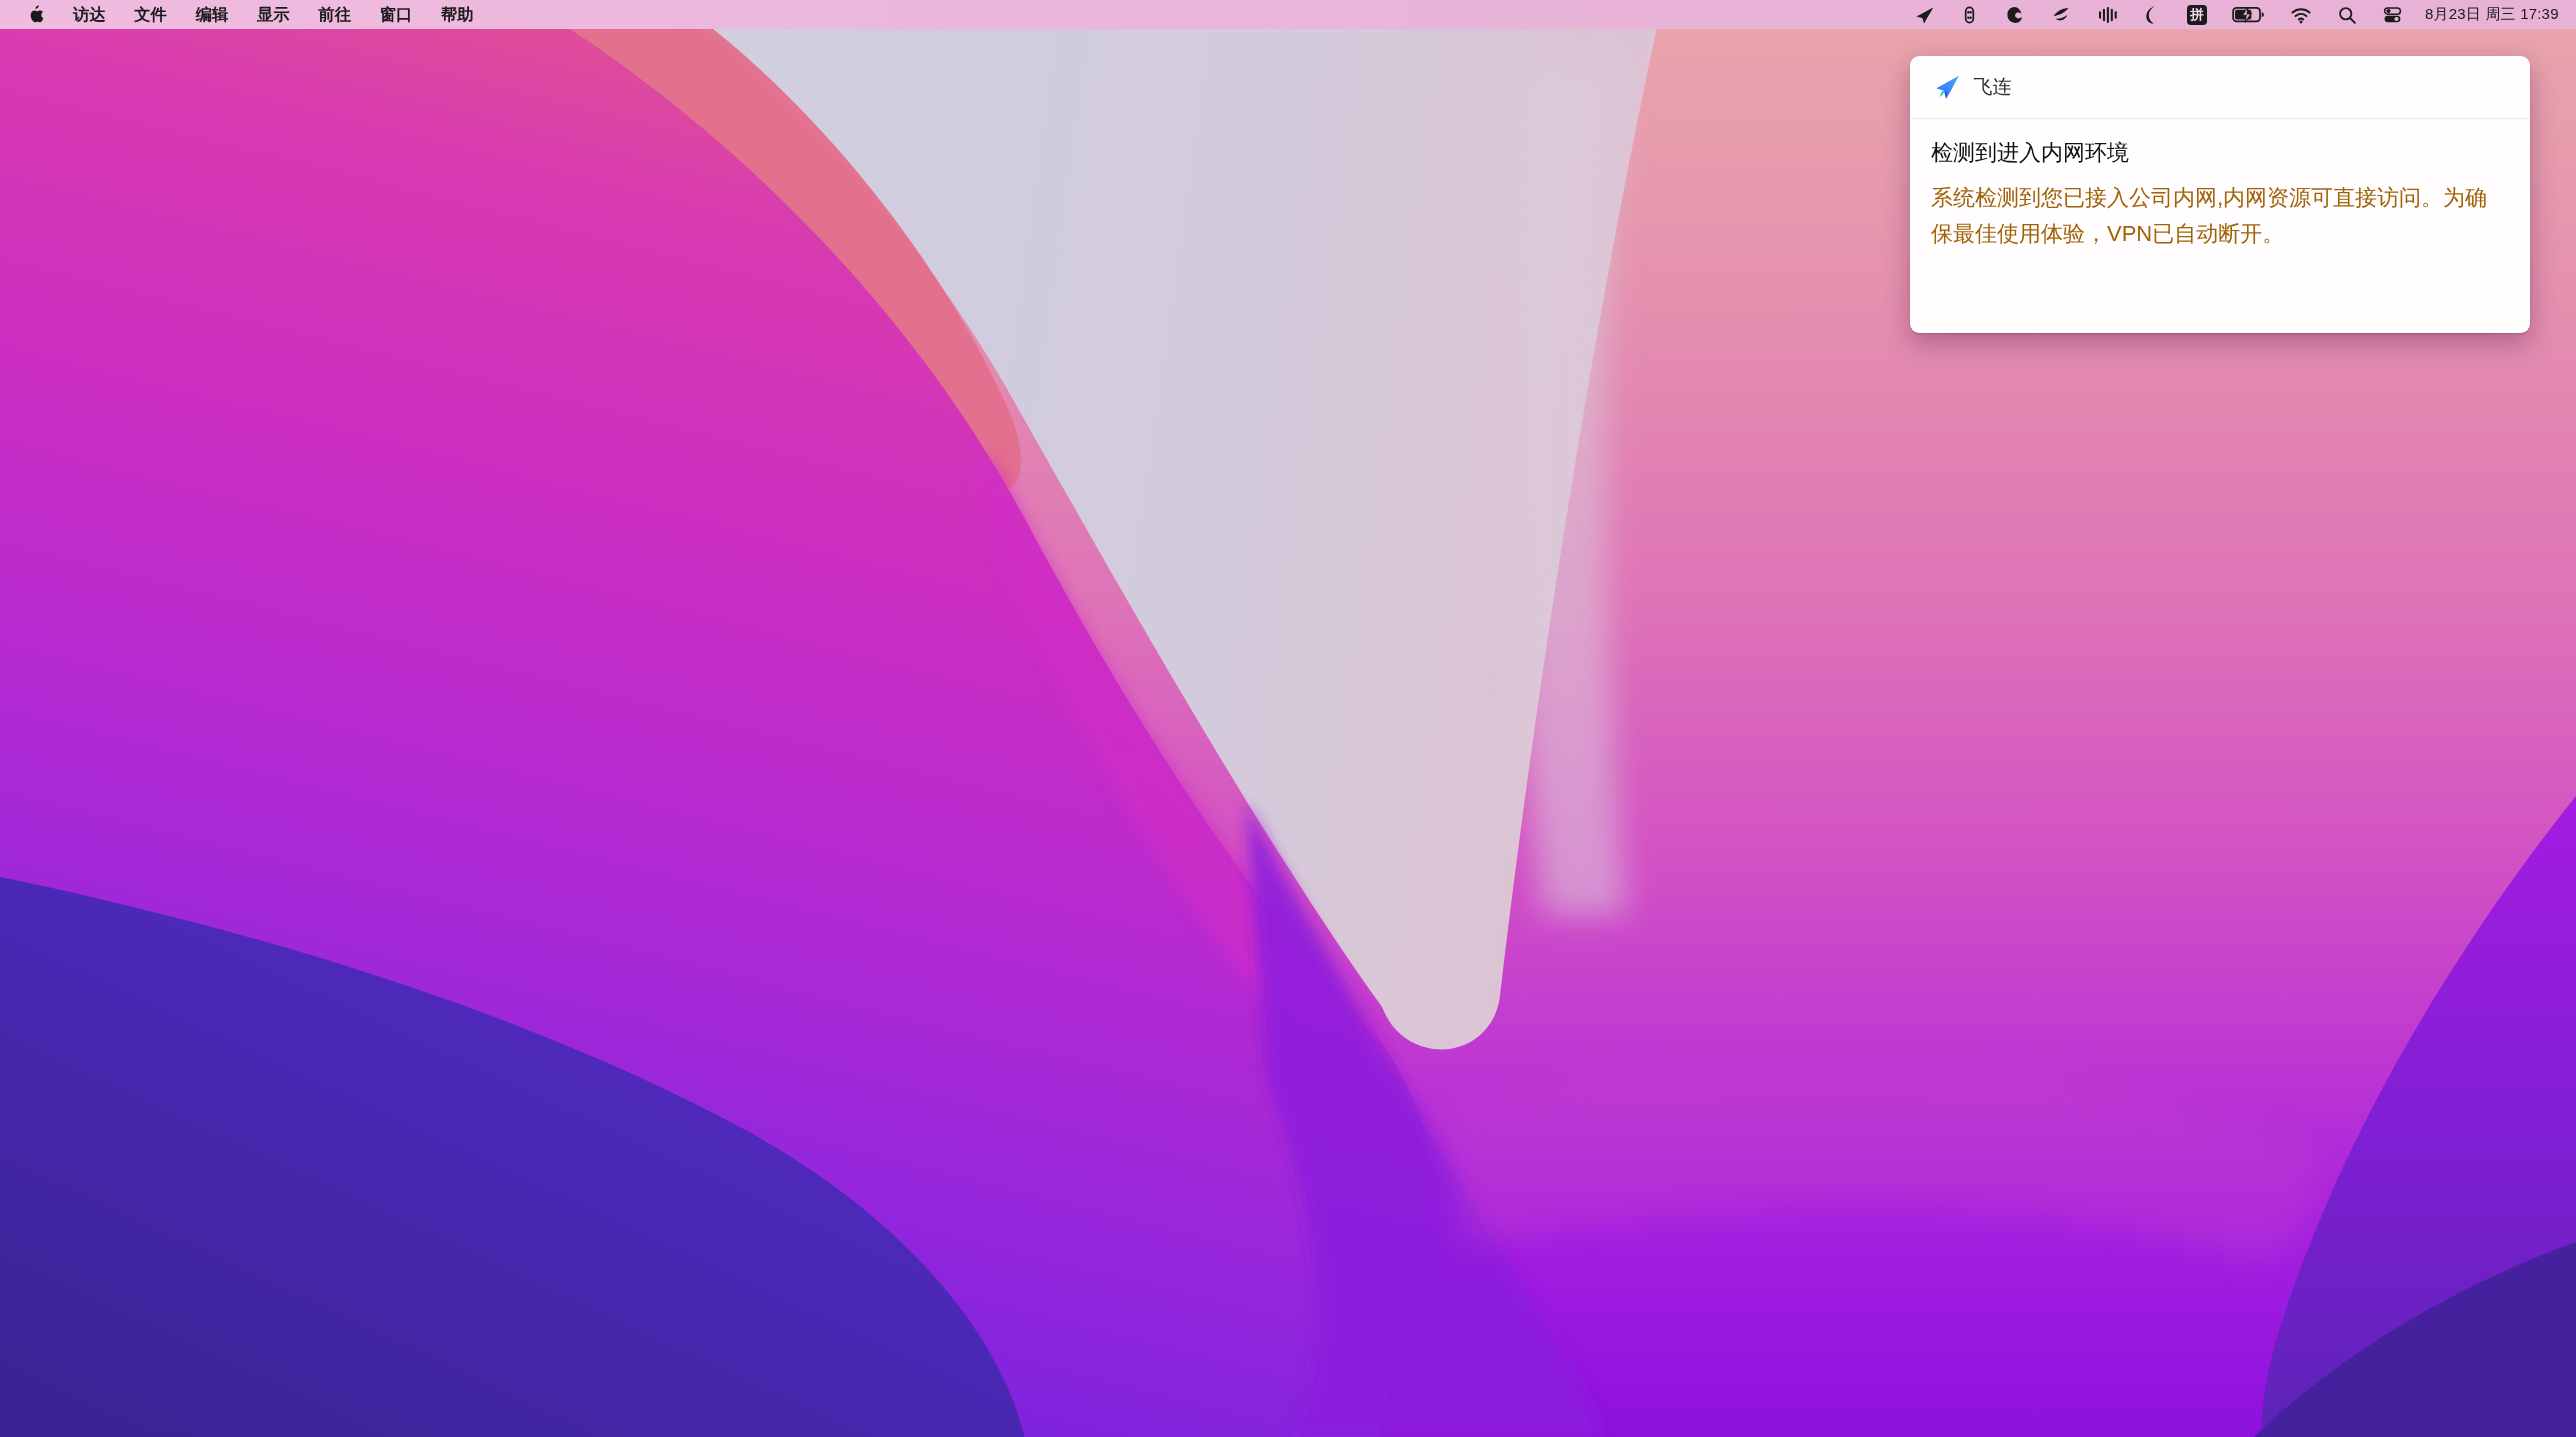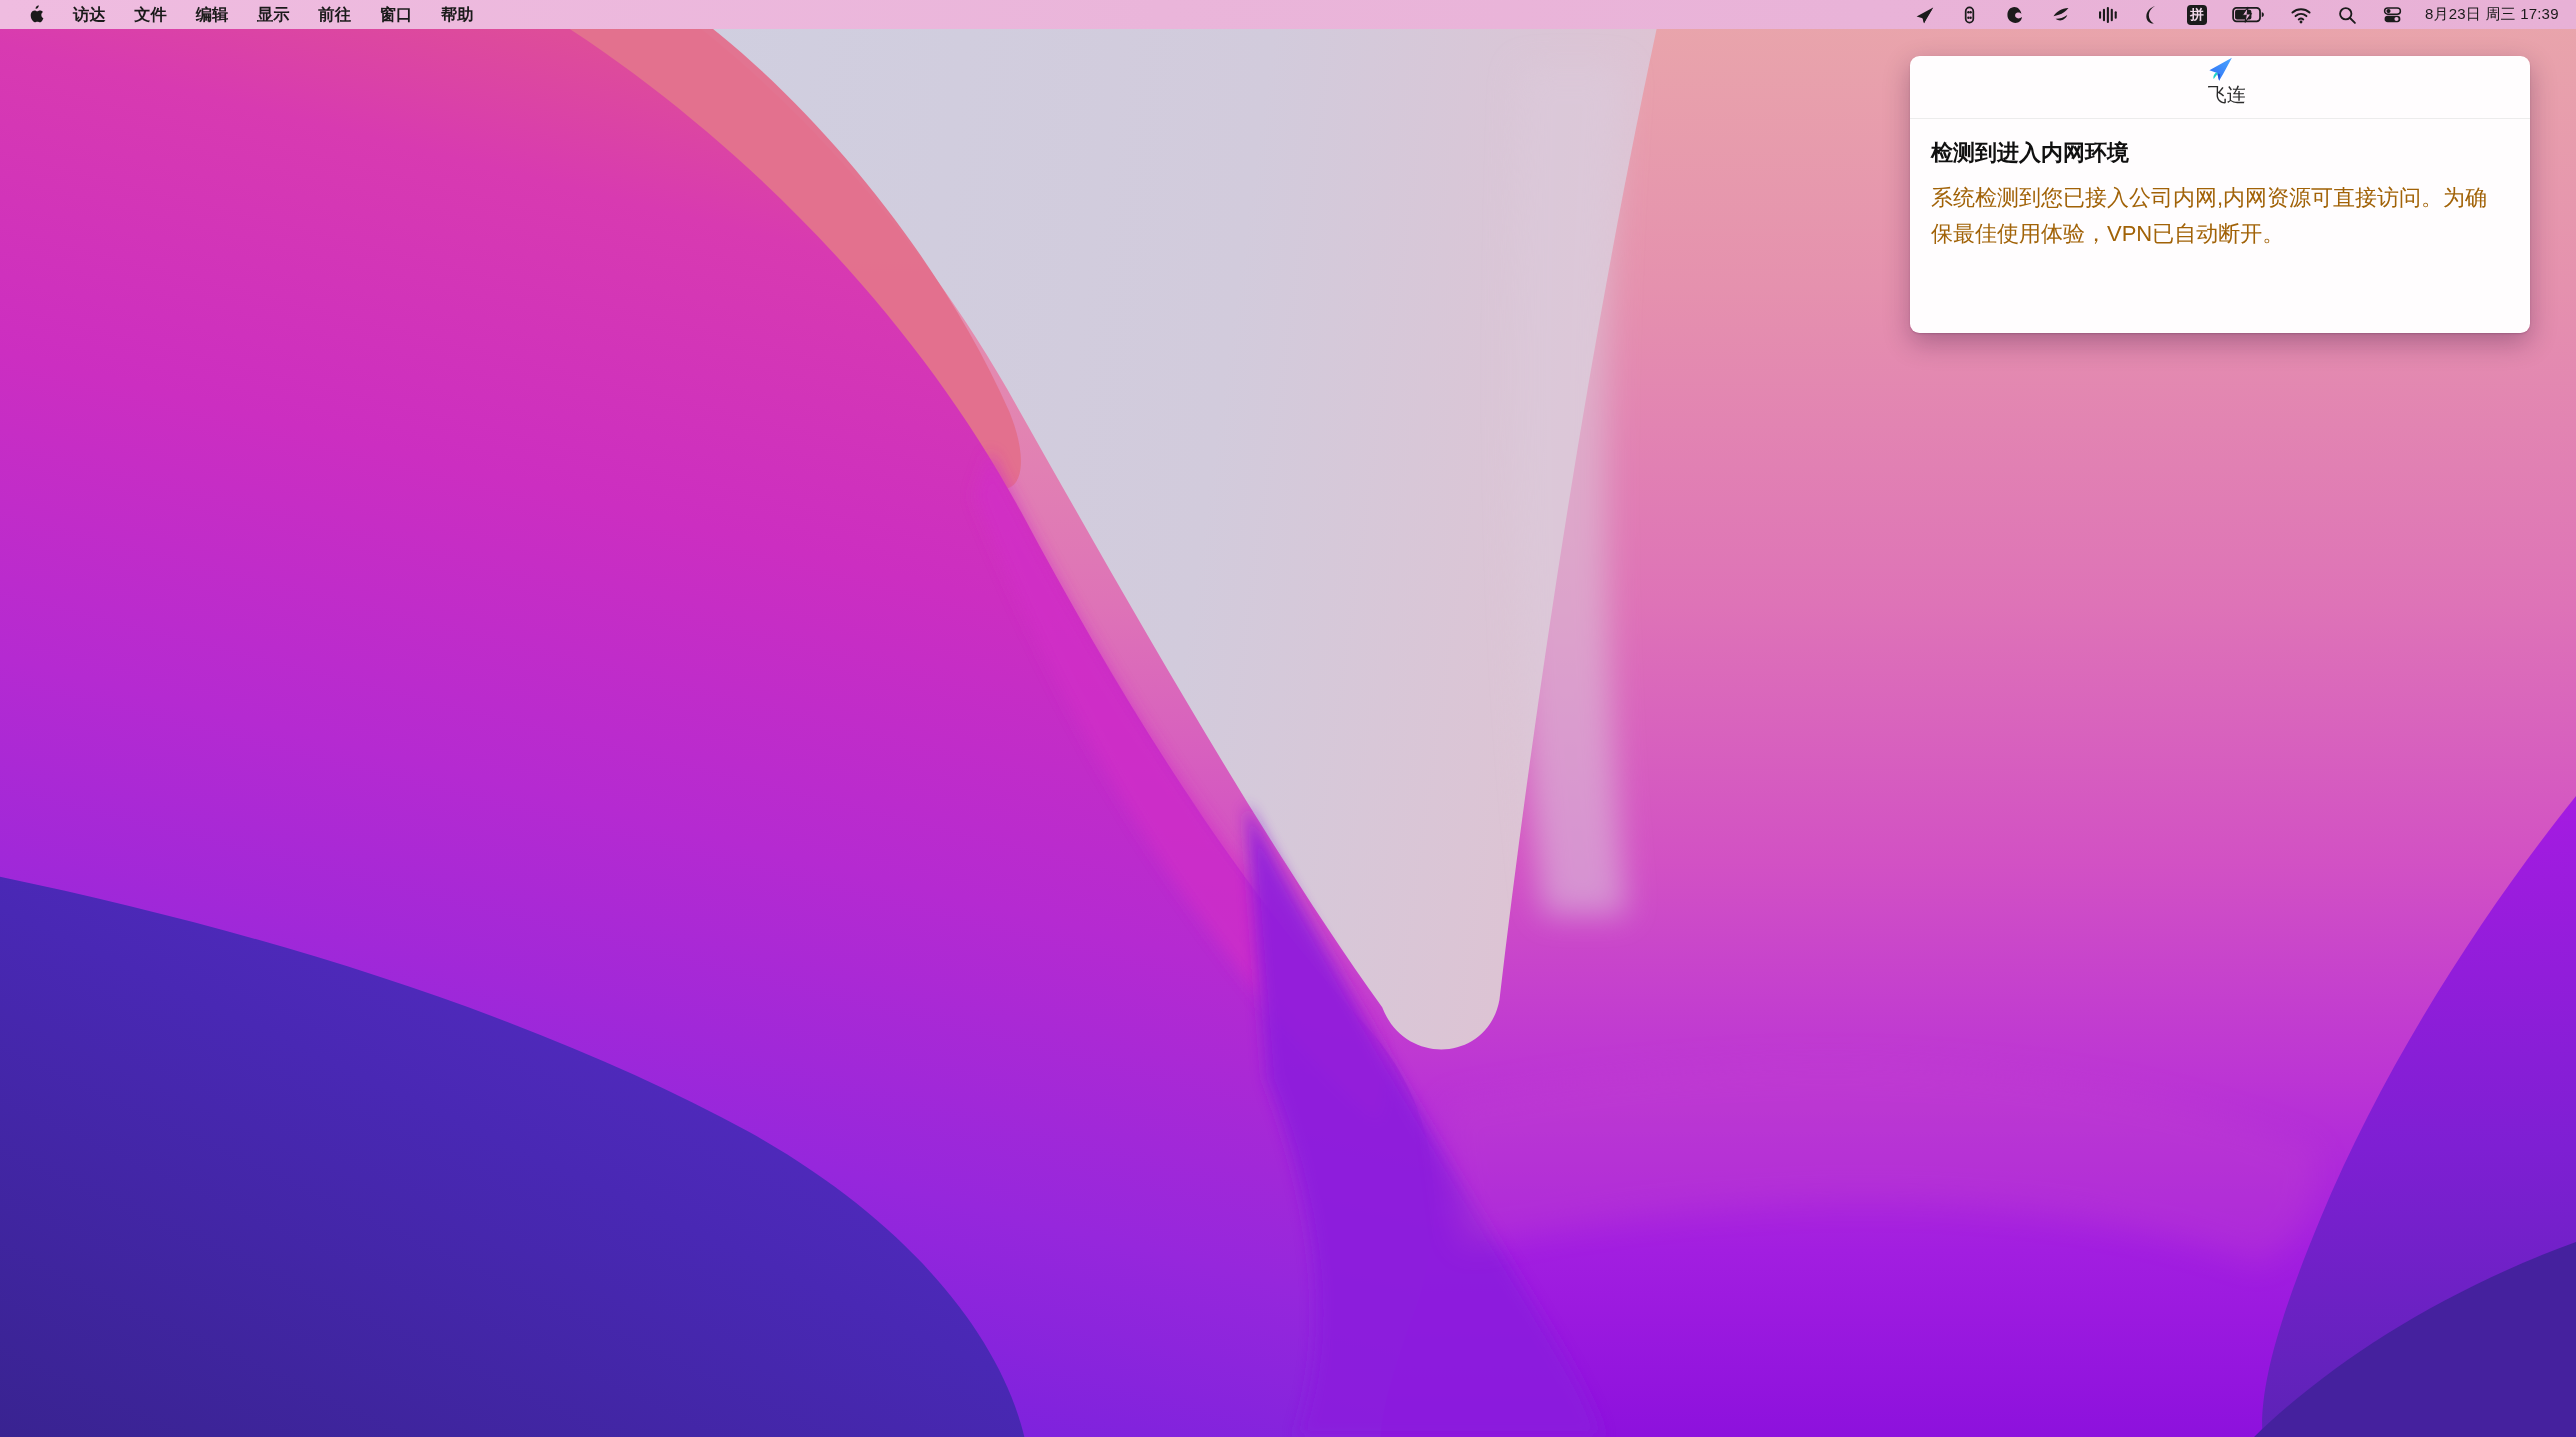--- a/index.html
+++ b/index.html
@@ -30,26 +30,26 @@
     font-size:13.5px;font-weight:700;
   }
   .clock{padding:0 5.8px 0 9.6px;white-space:nowrap;font-size:15px;font-weight:400;letter-spacing:0.2px;}
   
   #notification{
     position:absolute;left:1910px;top:56px;width:620px;height:277px;
     background:rgba(255,255,255,.98);border-radius:9.6px;z-index:6;
     box-shadow:0 9.6px 27px rgba(40,10,50,.30),0 1px 1.9px rgba(40,10,50,.18);
     overflow:hidden;
   }
-  .ntf-header{height:62px;display:flex;align-items:center;padding:0 7px;flex-direction:column;}
+  .ntf-header{height:62px;display:flex;align-items:center;padding:0 24px;}
   .ntf-header svg{display:block;}
   .ntf-app{margin-left:13.5px;font-size:19px;color:#2b2b2b;}
   .ntf-divider{height:1px;background:#ececec;width:100%;}
   .ntf-content{padding:19px 21px 0 21px;}
-  .ntf-title{font-size:22px;font-weight:700;color:#101010;line-height:29px;margin-bottom:12.5px;}
+  .ntf-title{font-size:22px;font-weight:400;color:#101010;line-height:29px;margin-bottom:12.5px;}
   .ntf-body{font-size:22px;color:#a16207;line-height:36px;width:569px;}
 </style>
 </head>
 <body>
 
 <div style="position:absolute;inset:0;">
   <svg id="wallpaper" viewBox="0 0 2680 1496" preserveAspectRatio="none" xmlns="http://www.w3.org/2000/svg">
     <defs>
       <linearGradient id="gV" x1="0" y1="0" x2="0" y2="1">
         <stop offset="0" stop-color="#e9a6ab"></stop>

